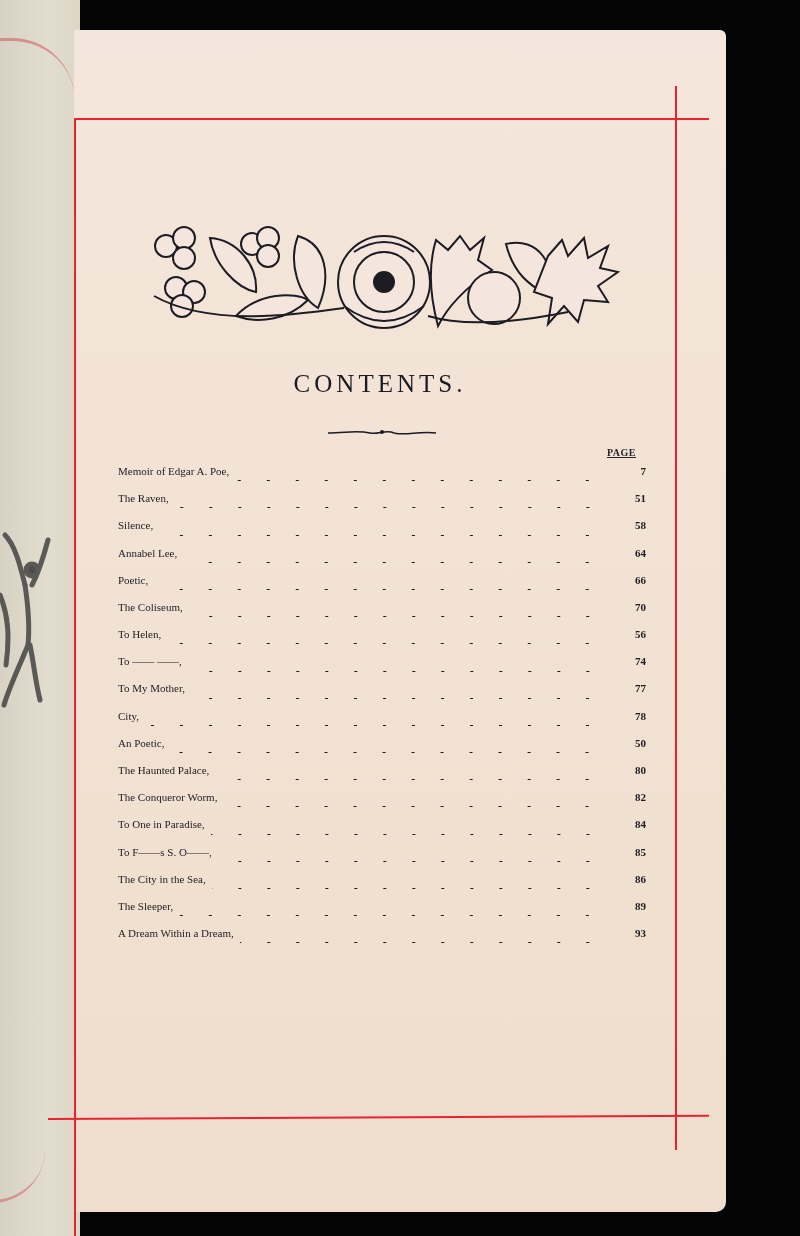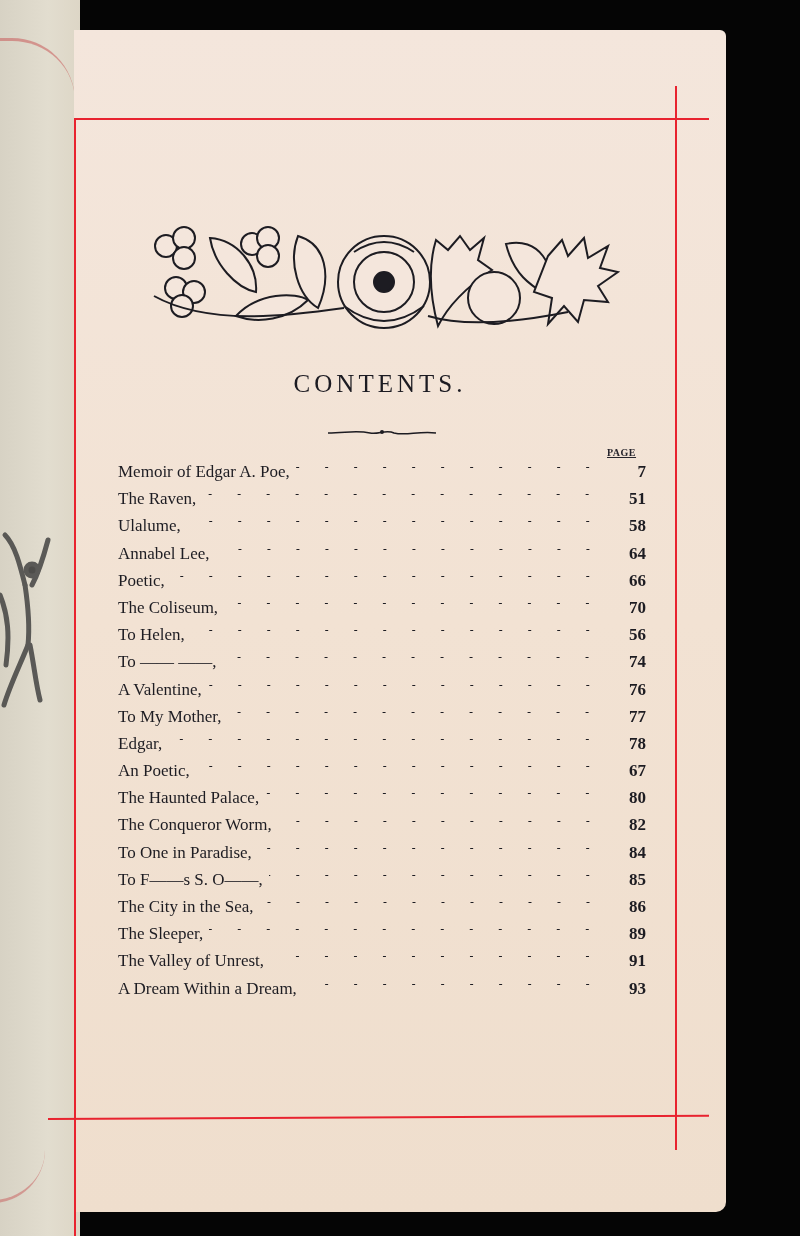--- a/index.html
+++ b/index.html
@@ -43,22 +43,22 @@
     .title-flourish { position: absolute; left: 252px; top: 397px; width: 112px; height: 12px; }
     .page-header {
       position: absolute; left: 533px; top: 417px; font-size: 10px; font-weight: bold;
       letter-spacing: 0.5px; color: #26242c; text-decoration: underline;
     }
     .toc {
       position: absolute; left: 44px; top: 428px; width: 528px;
       list-style: none; margin: 0; padding: 0;
     }
     .toc-entry {
-      position: relative; height: 27.2px; line-height: 27.2px; font-size: 17px;
-      color: #1d1c22; display: flex; align-items: center;
+      position: relative; height: 27.2px; line-height: 27.2px; font-size: 11px;
+      color: #1d1c22; display: flex; align-items: flex-end;
     }
     .toc-entry .t { white-space: pre; background: transparent; }
     .toc-entry .leader {
       flex: 1; margin: 0 10px 0 6px; height: 1px; position: relative; top: -4px;
       background-image: radial-gradient(circle, #1d1c22 1.3px, transparent 1.6px);
       background-size: 29px 4px; background-position: right center; background-repeat: repeat-x;
     }
     .toc-entry .p { width: 34px; text-align: right; font-weight: bold; }
   </style>
 </head>
@@ -133,21 +133,21 @@
         <span class="t">Memoir of Edgar A. Poe,</span>
         <span class="leader"></span>
         <span class="p">7</span>
       </li>
     <li class="toc-entry">
         <span class="t">The Raven,</span>
         <span class="leader"></span>
         <span class="p">51</span>
       </li>
     <li class="toc-entry">
-        <span class="t">Ulalume,</span>
+        <span class="t">Silence,</span>
         <span class="leader"></span>
         <span class="p">58</span>
       </li>
     <li class="toc-entry">
         <span class="t">Annabel Lee,</span>
         <span class="leader"></span>
         <span class="p">64</span>
       </li>
     <li class="toc-entry">
         <span class="t">Poetic,</span>
@@ -163,38 +163,33 @@
         <span class="t">To Helen,</span>
         <span class="leader"></span>
         <span class="p">56</span>
       </li>
     <li class="toc-entry">
         <span class="t">To —— ——,</span>
         <span class="leader"></span>
         <span class="p">74</span>
       </li>
     <li class="toc-entry">
-        <span class="t">A Valentine,</span>
-        <span class="leader"></span>
-        <span class="p">76</span>
-      </li>
-    <li class="toc-entry">
         <span class="t">To My Mother,</span>
         <span class="leader"></span>
         <span class="p">77</span>
       </li>
     <li class="toc-entry">
-        <span class="t">Edgar,</span>
+        <span class="t">City,</span>
         <span class="leader"></span>
         <span class="p">78</span>
       </li>
     <li class="toc-entry">
         <span class="t">An Poetic,</span>
         <span class="leader"></span>
-        <span class="p">67</span>
+        <span class="p">50</span>
       </li>
     <li class="toc-entry">
         <span class="t">The Haunted Palace,</span>
         <span class="leader"></span>
         <span class="p">80</span>
       </li>
     <li class="toc-entry">
         <span class="t">The Conqueror Worm,</span>
         <span class="leader"></span>
         <span class="p">82</span>
@@ -211,25 +206,20 @@
       </li>
     <li class="toc-entry">
         <span class="t">The City in the Sea,</span>
         <span class="leader"></span>
         <span class="p">86</span>
       </li>
     <li class="toc-entry">
         <span class="t">The Sleeper,</span>
         <span class="leader"></span>
         <span class="p">89</span>
-      </li>
-    <li class="toc-entry">
-        <span class="t">The Valley of Unrest,</span>
-        <span class="leader"></span>
-        <span class="p">91</span>
       </li>
     <li class="toc-entry">
         <span class="t">A Dream Within a Dream,</span>
         <span class="leader"></span>
         <span class="p">93</span>
       </li>
   </ul>
 </div>
 
 </body></html>

